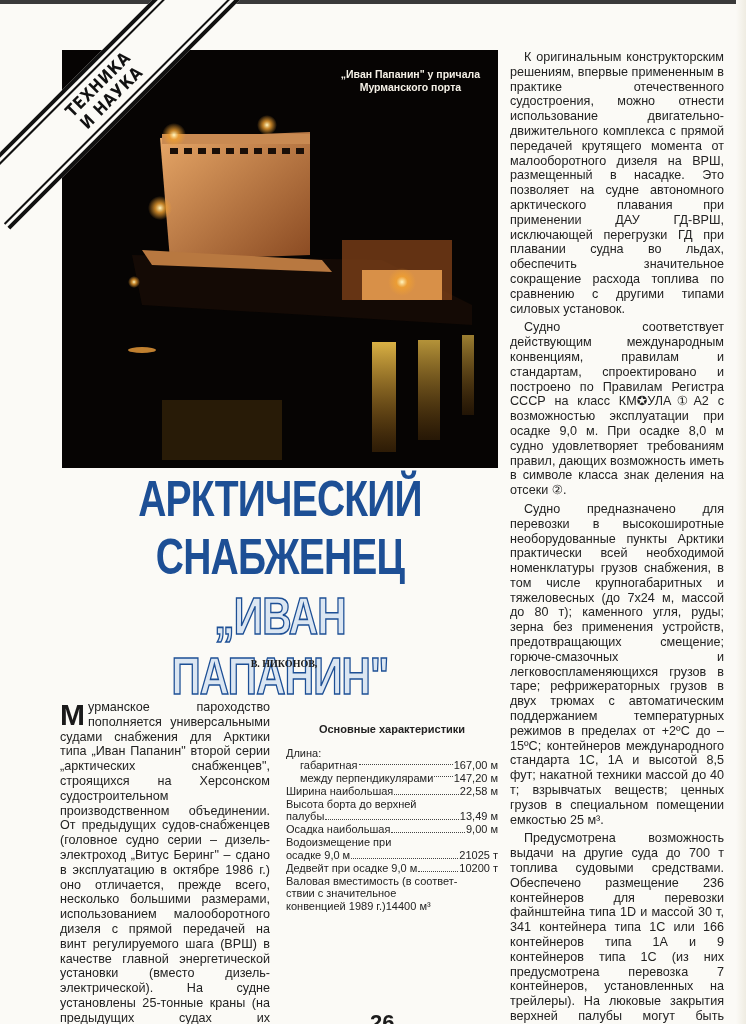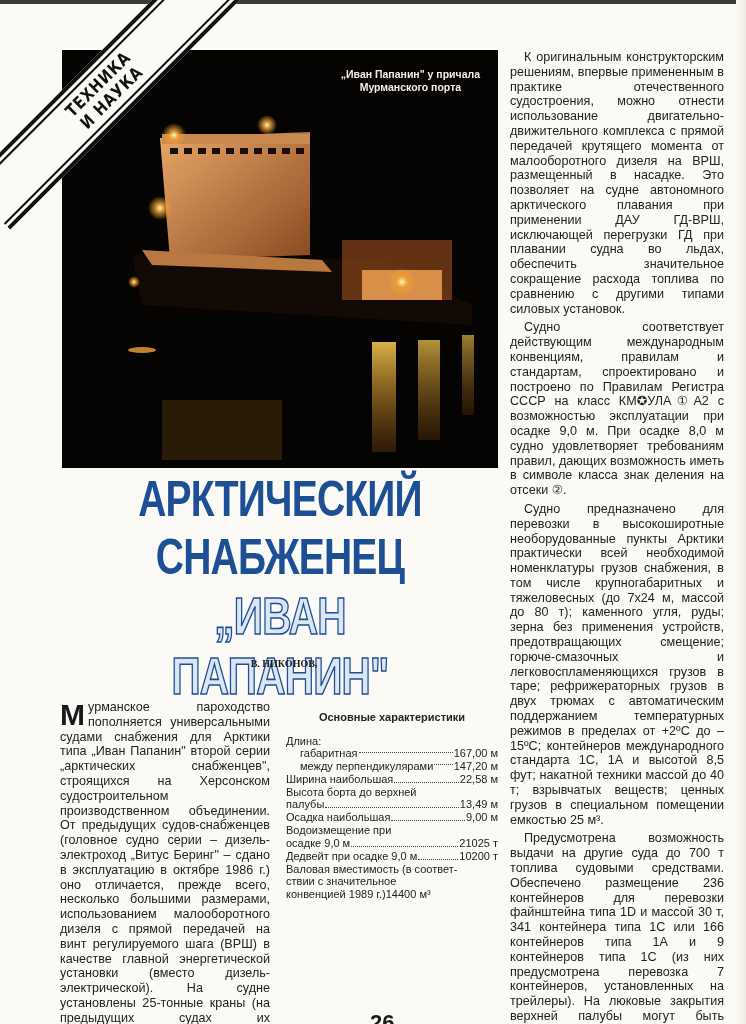--- a/index.html
+++ b/index.html
@@ -19,21 +19,21 @@
   .author { position:absolute; left:60px; top:657px; width:440px; text-align:center; font-family:"Liberation Serif", serif; font-size:11px; line-height:13px; }
   .author b { font-size:10px;padding-left:8px; }
   .col { position:absolute; font-size:12.6px; line-height:14.8px; text-align:justify; color:#222; }
   .col p { margin:0; text-indent:14px; }
   .col1 { left:60px; top:700px; width:210px; }
   .col2 { left:286px; top:700px; width:212px; }
   .col3 { left:510px; top:50px; width:214px; }
   .col3 p { margin-bottom:4px; }
   .dropcap { float:left; font-size:30px; line-height:26px; margin:2px 3px 0 0; font-weight:bold; color:#1a1a1a; }
   .noindent { text-indent:0 !important; }
-  .spec-title { text-align:center; font-weight:bold; font-size:11px; margin:10px 0 10px 0; }
+  .spec-title { text-align:center; font-weight:bold; font-size:11px; margin:22px 0 10px 0; }
   .spec { font-size:11px; line-height:12.6px; }
   .spec .row { display:flex; align-items:baseline; }
   .spec .row .lbl { white-space:nowrap; }
   .spec .row .dots { flex:1; border-bottom:1px dotted #444; margin:0 1px 3px 1px; }
   .spec .row .val { white-space:nowrap; }
   .spec .ind { padding-left:14px;align-items:center; }
   .pagenum { position:absolute; left:370px; top:1012px; font-size:22px; font-weight:bold; line-height:22px; }
   .rightedge { position:absolute; left:736px; top:0; width:10px; height:1024px; background:linear-gradient(90deg,#fbfaf6,#efece2); }
 </style>
 </head>

